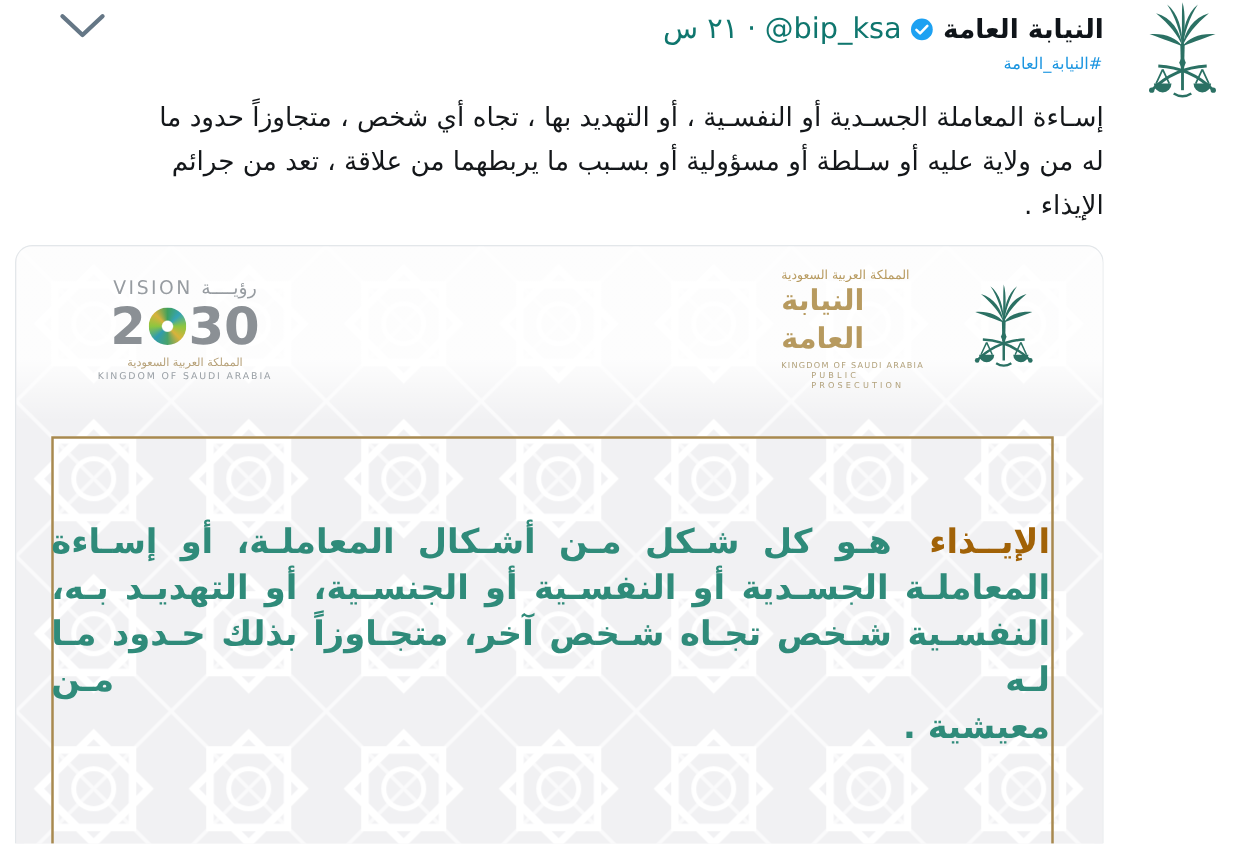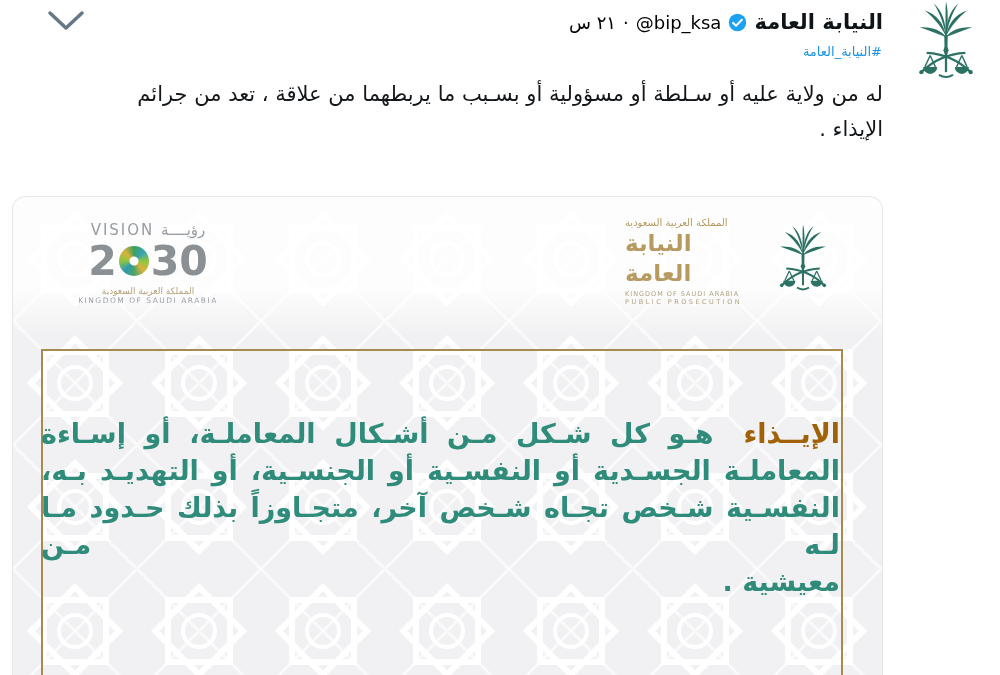--- a/index.html
+++ b/index.html
@@ -12,21 +12,21 @@
   
   .caret { position:absolute; left:46px; top:8px; width:40px; height:26px; cursor:pointer; }
   .avatar { position:absolute; left:900px; top:0; width:92px; height:88px; }
 
   .hdr {
     position:absolute; top:10px; right:117px; direction:rtl;
     display:flex; align-items:center; gap:7px; white-space:nowrap;
   }
   .hdr .name { font-size:21px; font-weight:bold; color:#0f1419; }
   .hdr .badge { width:19px; height:19px; display:inline-block; }
-  .hdr .meta { font-size:18px; color:#000000; }
+  .hdr .meta { font-size:23px; color:#0f766e; }
 
   .hashtag {
     position:absolute; top:44px; right:118px; direction:rtl;
     font-size:13px; color:#1b95e0; cursor:pointer;
   }
 
   .body-text {
     position:absolute; top:77px; right:117px; left:5px; direction:rtl;
     text-align:right; font-size:21px; line-height:35px; color:#14171a;
   }
@@ -59,21 +59,21 @@
 
   
   .pplogo {
     position:absolute; left:612px; top:18px; display:flex; align-items:center; gap:10px;
     direction:ltr;
   }
   .pplogo .txt { direction:rtl; text-align:left; color:#b79a5f; width:130px; }
   .pplogo .t-ar-small { font-size:10px; }
   .pplogo .t-ar-big { font-size:23px; font-weight:bold; line-height:30px; }
   .pplogo .t-en { direction:ltr; font-size:6.5px; letter-spacing:1px; color:#b2a27c; margin-top:2px; }
-  .pplogo .t-en2 { direction:ltr; font-size:6.5px; letter-spacing:2.5px; color:#b2a27c; }
+  .pplogo .t-en2 { direction:ltr; font-size:6.5px; letter-spacing:2.5px; color:#b2a27c;margin-left:24px; }
   .pplogo svg { width:76px; height:92px; }
 
   
   .goldbox {
     position:absolute; left:28px; top:152px; width:802px; height:600px;
     border:2px solid #a8894f;
   }
   .deftext {
     position:absolute; left:28px; right:42px; top:218px; direction:rtl;
     font-size:27px; font-weight:bold; color:#2f8b7a; line-height:37px;
@@ -131,20 +131,21 @@
       <path d="M6.5 12.5 L10.2 16 L17.5 8.5" fill="none" stroke="#ffffff" stroke-width="2.6" stroke-linecap="round" stroke-linejoin="round"></path>
     </svg>
     <span class="meta" dir="ltr">@bip_ksa</span>
     <span class="meta">·</span>
     <span class="meta">٢١ س</span>
   </div>
 
   <div class="hashtag">#النيابة_العامة</div>
 
   <div class="body-text">
+    <div class="bline">إسـاءة المعاملة الجسـدية أو النفسـية ، أو التهديد بها ، تجاه أي شخص ، متجاوزاً حدود ما</div>
     <div class="bline">له من ولاية عليه أو سـلطة أو مسؤولية أو بسـبب ما يربطهما من علاقة ، تعد من جرائم</div>
     <div class="bline">الإيذاء .</div>
   </div>
 
   <div class="media">
 
     <svg class="pattern" width="871" height="479">
       <defs>
         <pattern id="geo" width="124" height="124" patternUnits="userSpaceOnUse">
           <rect width="124" height="124" fill="#f1f1f3"></rect>

